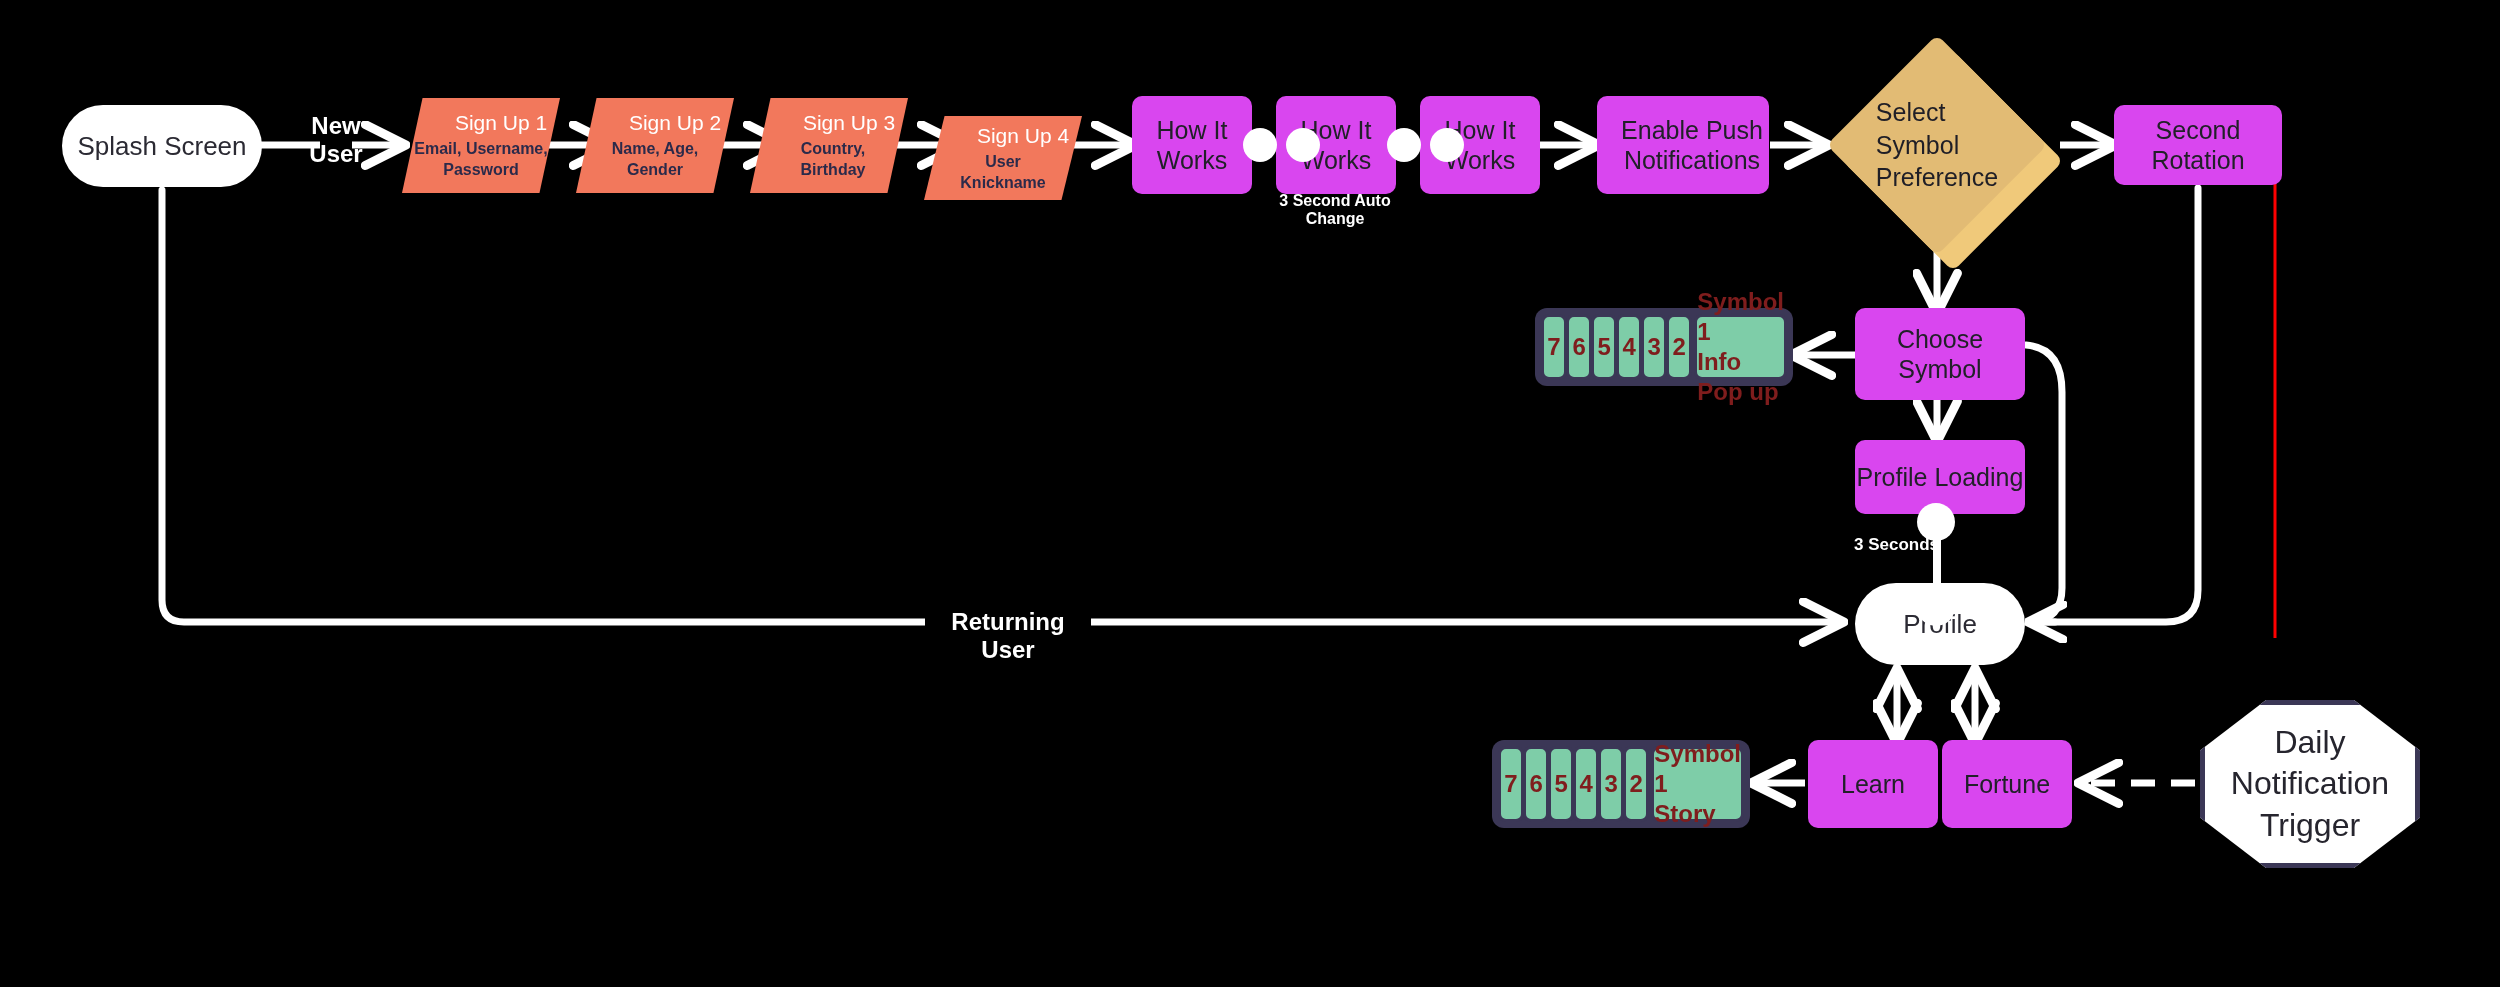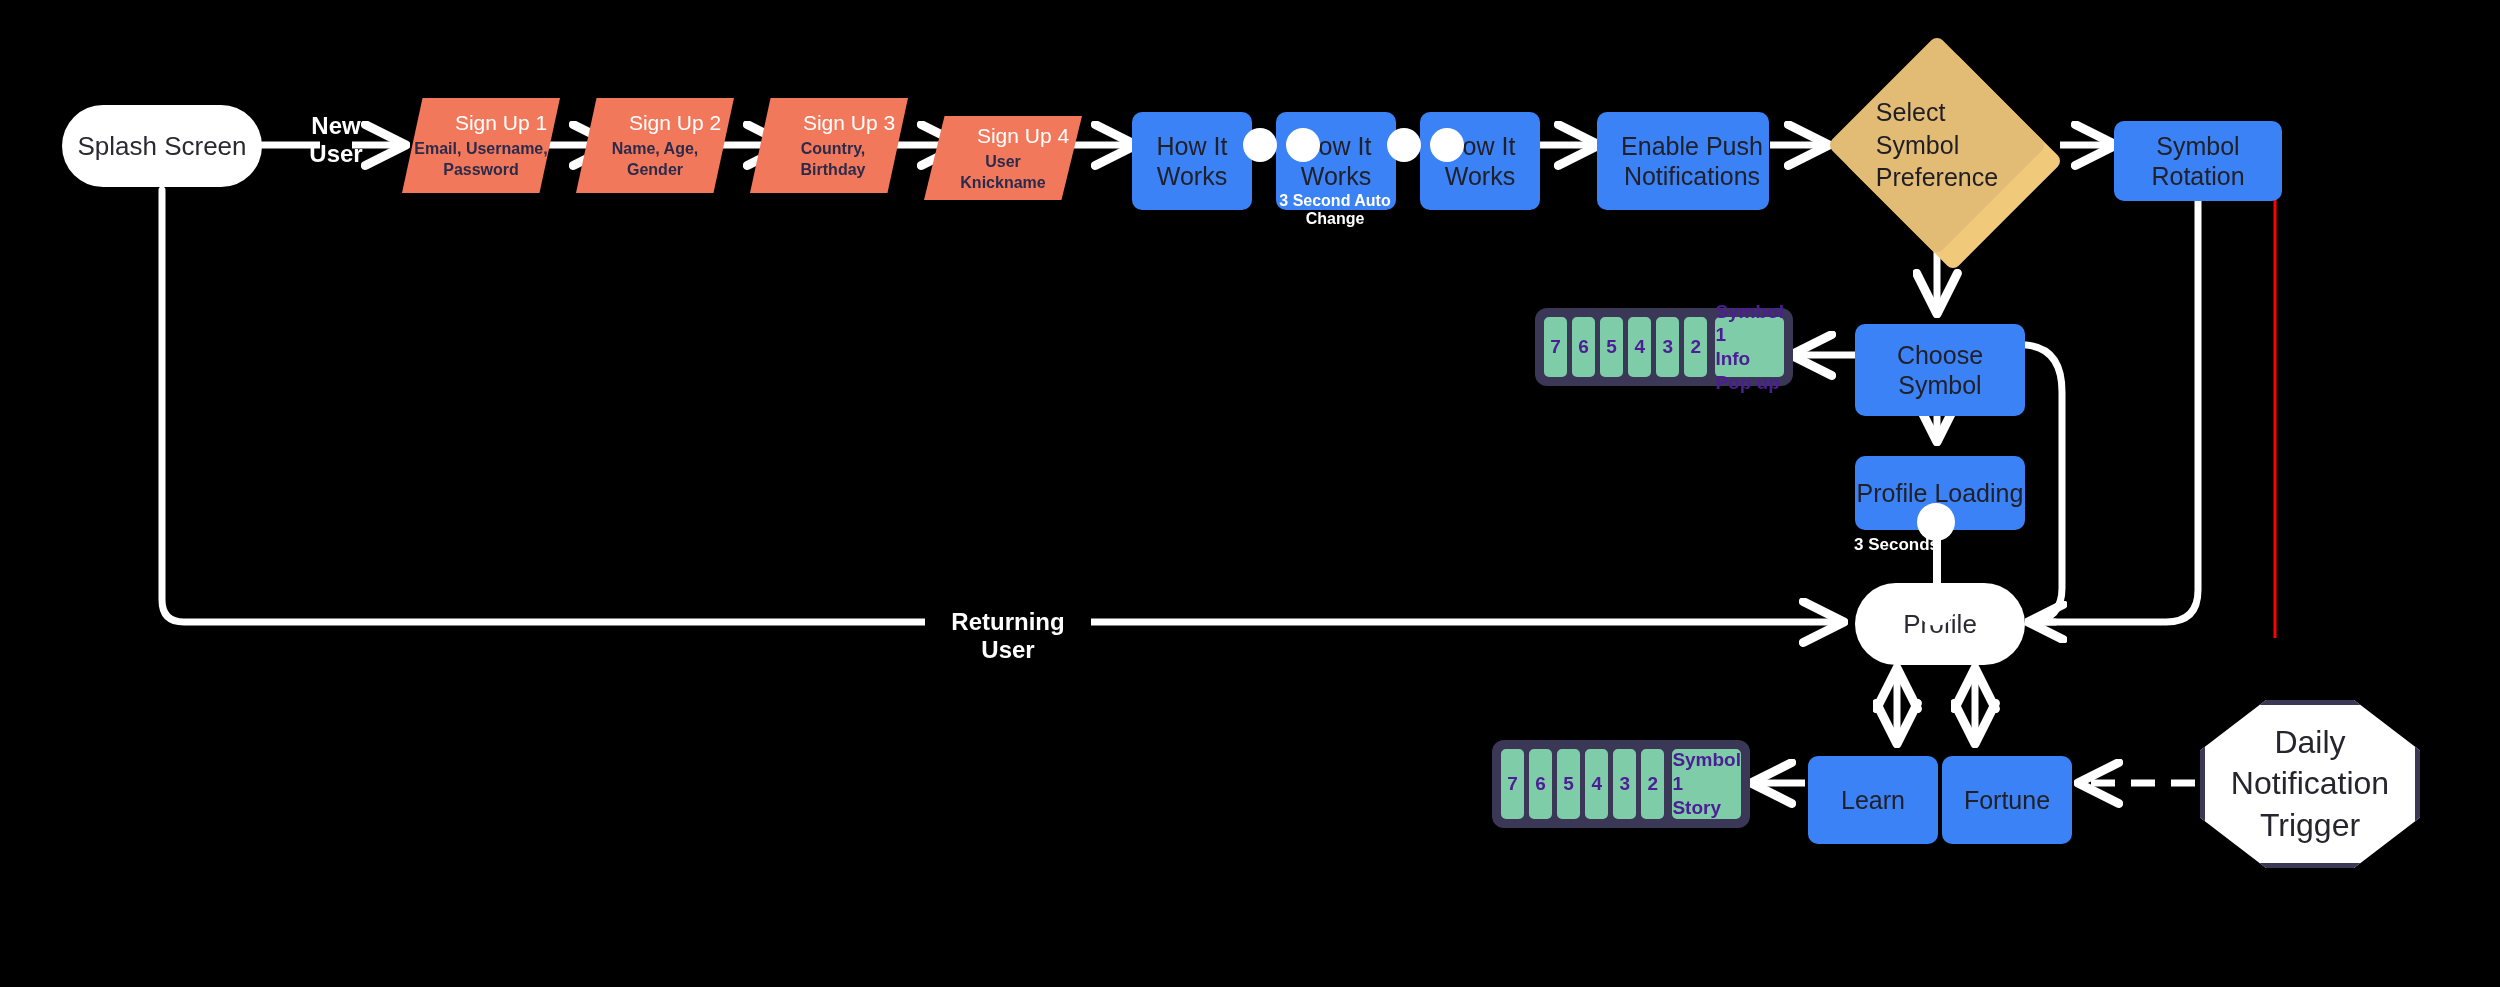--- a/index.html
+++ b/index.html
@@ -28,26 +28,25 @@
     color: #26252e;
     z-index: 5;
   }
   .terminal {
     background: #ffffff;
     border-radius: 999px;
     font-size: 26px;
     color: #2b2a33;
   }
   .process-green {
-    background: #3b82f6;
+    background: #d946ef;
     border-radius: 10px;
     font-size: 25px;
     line-height: 1.22;
     color: #212028;
-    margin-top: 16px;
   }
   .signup {
     background: #f2785c;
     color: #ffffff;
     font-size: 0;
     border: none;
   }
   .signup .t1 {
     font-size: 21px;
     font-weight: 400;
@@ -122,23 +121,23 @@
   }
   .card {
     box-sizing: border-box;
     background: #7ecda8;
     border: 3px solid #3b3756;
     border-radius: 8px;
     height: 100%;
     display: flex;
     align-items: center;
     justify-content: center;
-    font-size: 19px;
+    font-size: 24px;
     font-weight: 700;
-    color: #4c1d95;
+    color: #7f1d1d;
     margin-right: -1px;
   }
   .card.num { width: 30px; }
   .card.main {
     flex: 1;
     flex-direction: column;
     line-height: 1.25;
     margin-right: 0;
     margin-left: 3px;
   }
@@ -287,21 +286,21 @@
 
   <div class="diamond-wrap" style="left:1859px; top:67px; width:156px; height:156px;">
     <div class="diamond-shadow"></div>
     <div class="diamond-face"></div>
     <div class="diamond-label" style="white-space:pre-line;">Select
 Symbol
 Preference</div>
   </div>
 
   <div class="node process-green" style="left:2114px; top:105px; width:168px; height:80px;">
-    <span>Symbol Rotation</span>
+    <span>Second Rotation</span>
   </div>
 
   <div class="card-stack" style="left:1535px; top:308px; width:258px; height:78px;">
     <div class="card num">7</div>
     <div class="card num">6</div>
     <div class="card num">5</div>
     <div class="card num">4</div>
     <div class="card num">3</div>
     <div class="card num">2</div>
     <div class="card main" style="white-space:pre-line;">Symbol 1

